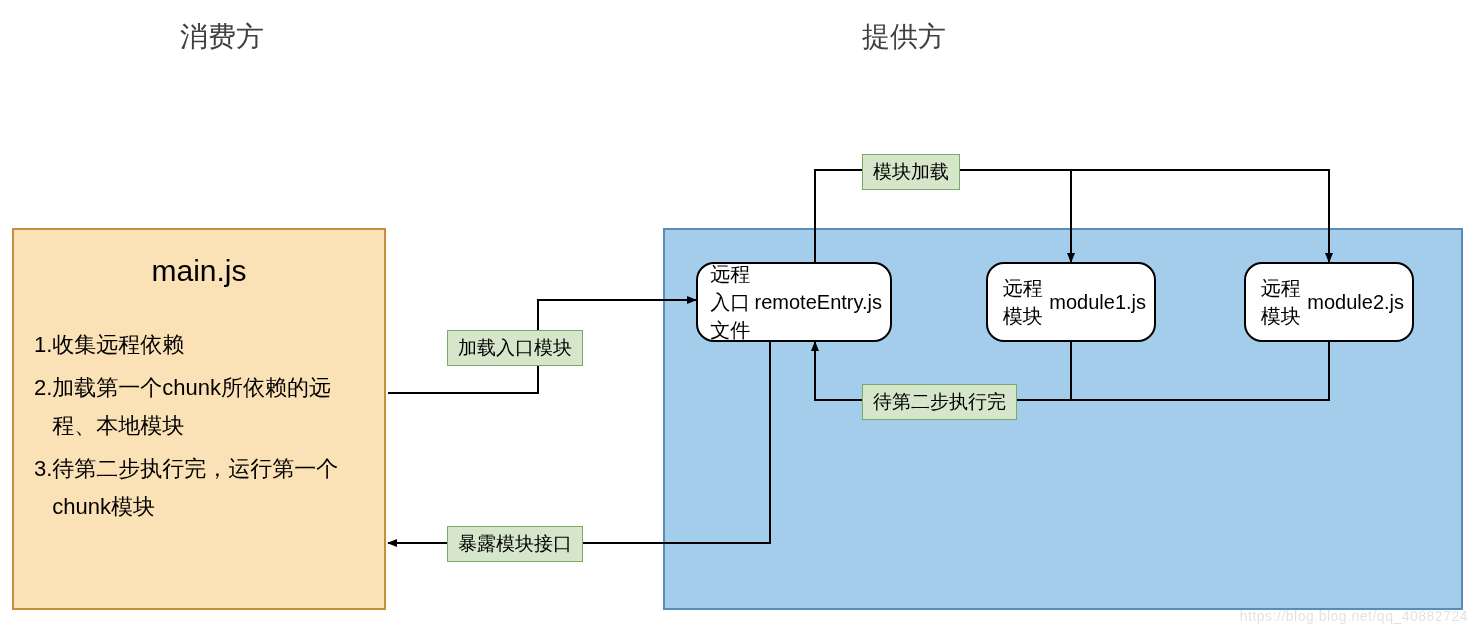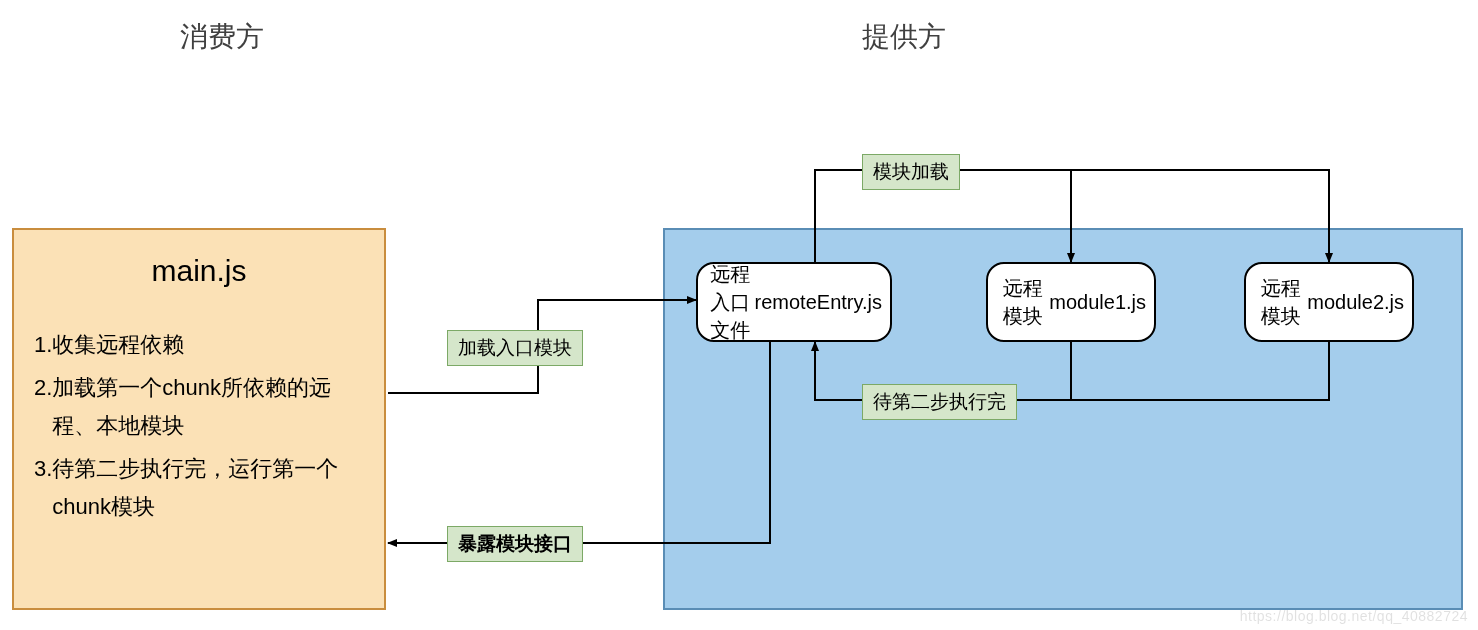--- a/index.html
+++ b/index.html
@@ -162,19 +162,19 @@
 
   <path d="M815 170 L1329 170 L1329 262" fill="none" stroke="#000" stroke-width="2" marker-end="url(#arrowhead)"></path>
 
   <path d="M1071 342 L1071 400 L815 400 L815 342" fill="none" stroke="#000" stroke-width="2" marker-end="url(#arrowhead)"></path>
 
   <path d="M1329 342 L1329 400 L1071 400" fill="none" stroke="#000" stroke-width="2"></path>
 </svg>
 
 <div class="green-label" style="left:447px; top:330px;">加载入口模块</div>
 
-<div class="green-label" style="left:447px; top:526px;font-weight:bold;">暴露模块接口</div>
+<div class="green-label" style="left:447px; top:526px;">暴露模块接口</div>
 
 <div class="green-label" style="left:862px; top:154px;text-align:center;">模块加载</div>
 
 <div class="green-label" style="left:862px; top:384px;">待第二步执行完</div>
 
 <div class="watermark">https://blog.blog.net/qq_40882724</div>
 
 </body></html>

